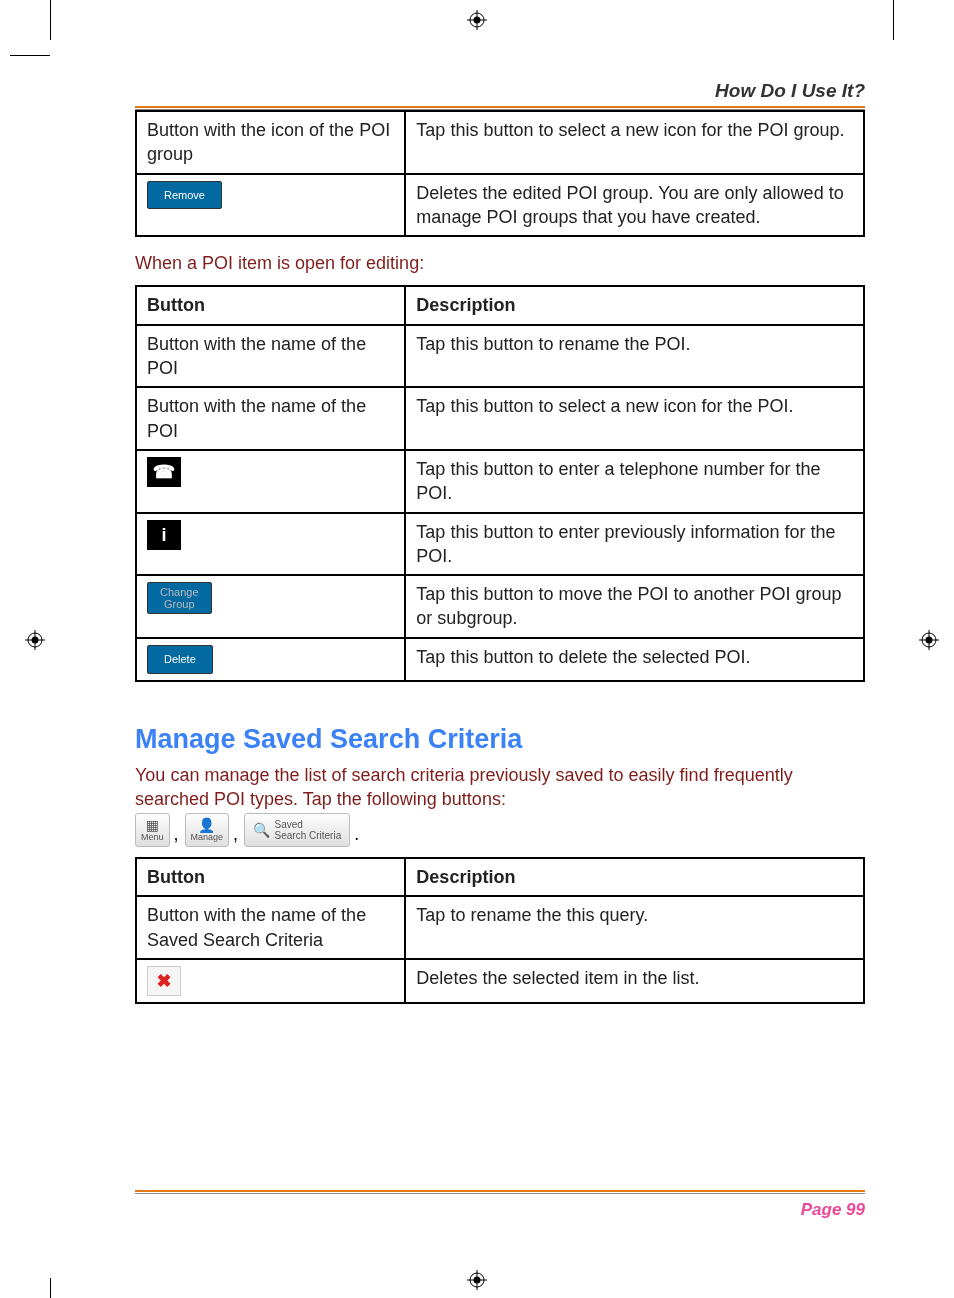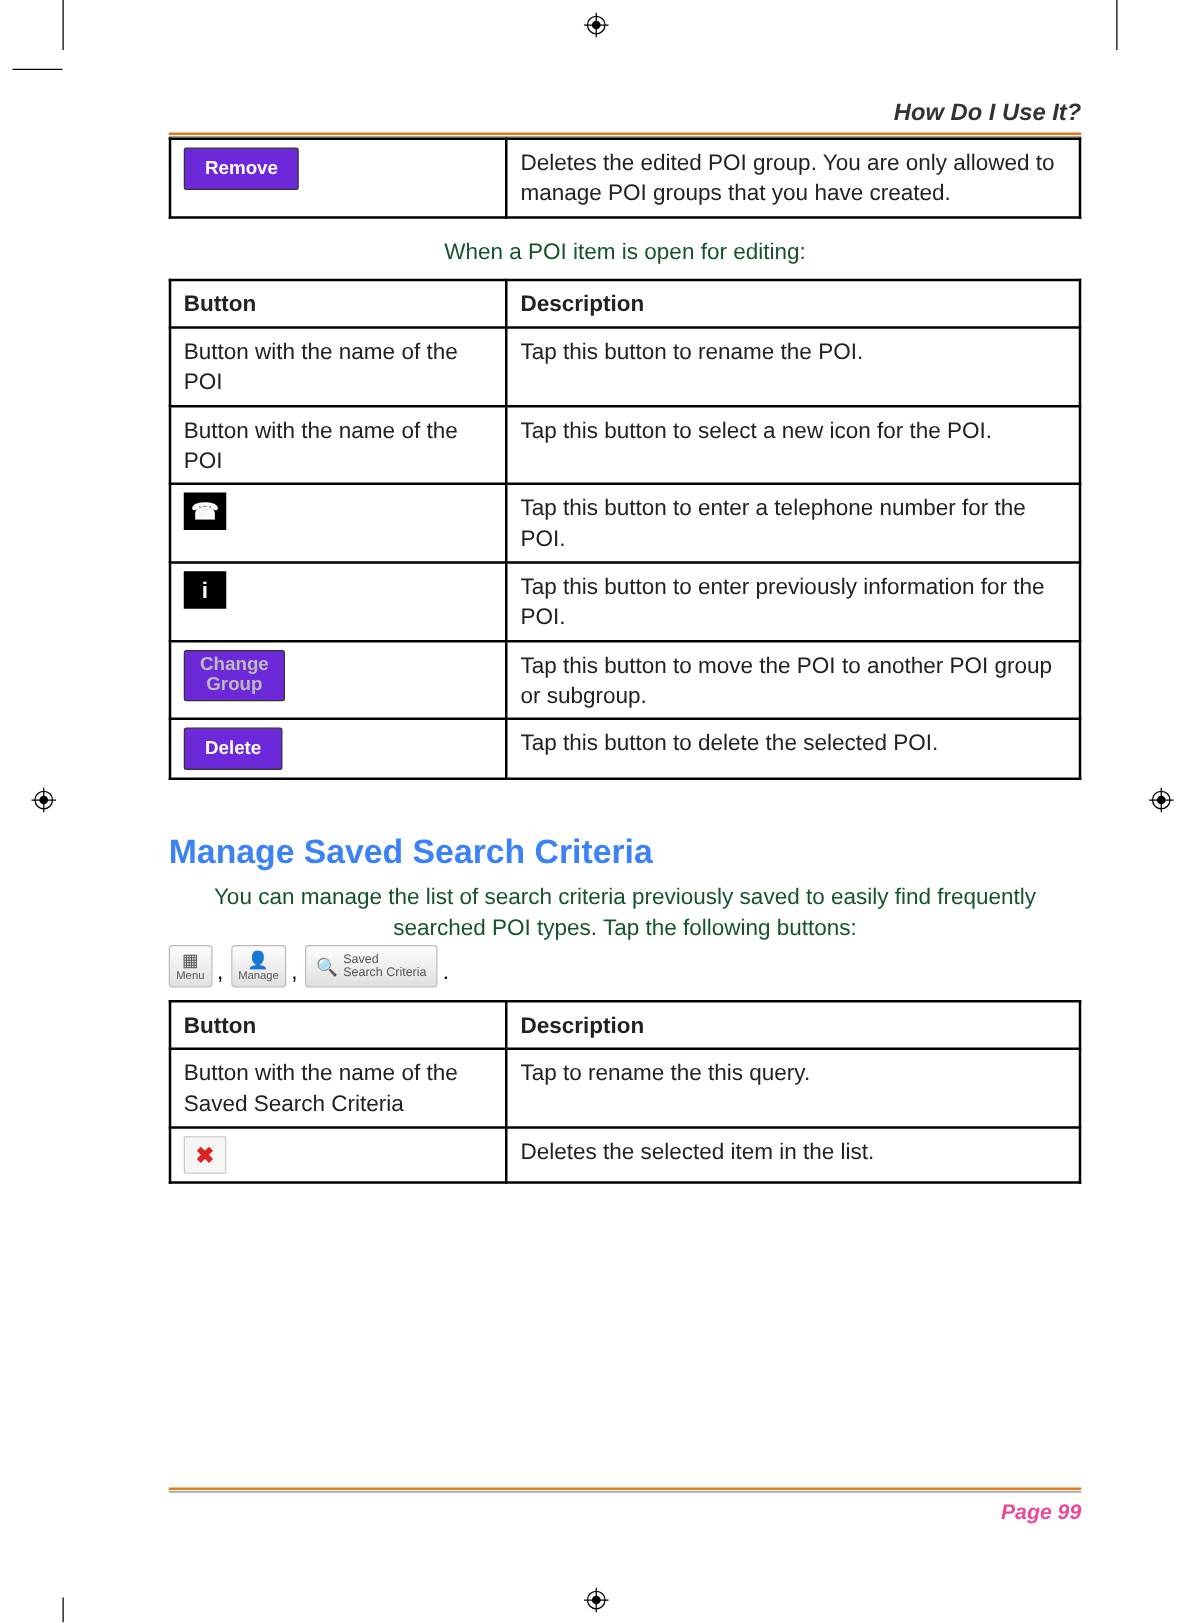--- a/index.html
+++ b/index.html
@@ -69,25 +69,25 @@
       font-size: 18px;
       line-height: 1.35;
       color: #222;
     }
     table.content-table th {
       font-weight: bold;
     }
     .col-btn { width: 37%; }
     .btn-img {
       display: inline-block;
-      background: #6d28d9;
+      background: #0369a1;
       color: #fff;
-      font-weight: bold;
+      font-weight: normal;
       padding: 6px 16px;
-      font-size: 15px;
+      font-size: 11px;
       border: 1px solid #333;
       border-radius: 2px;
     }
     .btn-img.two-line {
       text-align: center;
       line-height: 1.1;
       padding: 3px 12px;
       color: #bbb;
     }
     .icon-box {
@@ -108,24 +108,23 @@
       background: #f5f5f5;
       border: 1px solid #ccc;
       text-align: center;
       line-height: 28px;
       color: #d22;
       font-size: 18px;
       font-weight: bold;
     }
     .body-text {
       font-size: 18px;
-      color: #14532d;
+      color: #7f1d1d;
       margin-top: 14px;
       line-height: 1.35;
-      text-align: center;
     }
     .section-heading {
       color: #3b82f6;
       font-size: 27px;
       font-weight: bold;
       margin-top: 42px;
       margin-bottom: 8px;
     }
     .inline-icons {
       margin-top: 2px;
@@ -217,20 +216,24 @@
 
 <div class="page">
 
   <div class="header">How Do I Use It?</div>
   <div class="hr-orange"></div>
   <div class="hr-gray"></div>
 
   <div class="table1-wrap">
   <table class="content-table">
     <tbody>
+          <tr>
+      <td class="col-btn">Button with the icon of the POI group</td>
+      <td>Tap this button to select a new icon for the POI group.</td>
+    </tr>
     <tr>
       <td class="col-btn">
         <span class="btn-img">Remove</span>
       </td>
       <td>Deletes the edited POI group. You are only allowed to manage POI groups that you have created.</td>
     </tr>
   </tbody>
       </table>
   </div>
 

